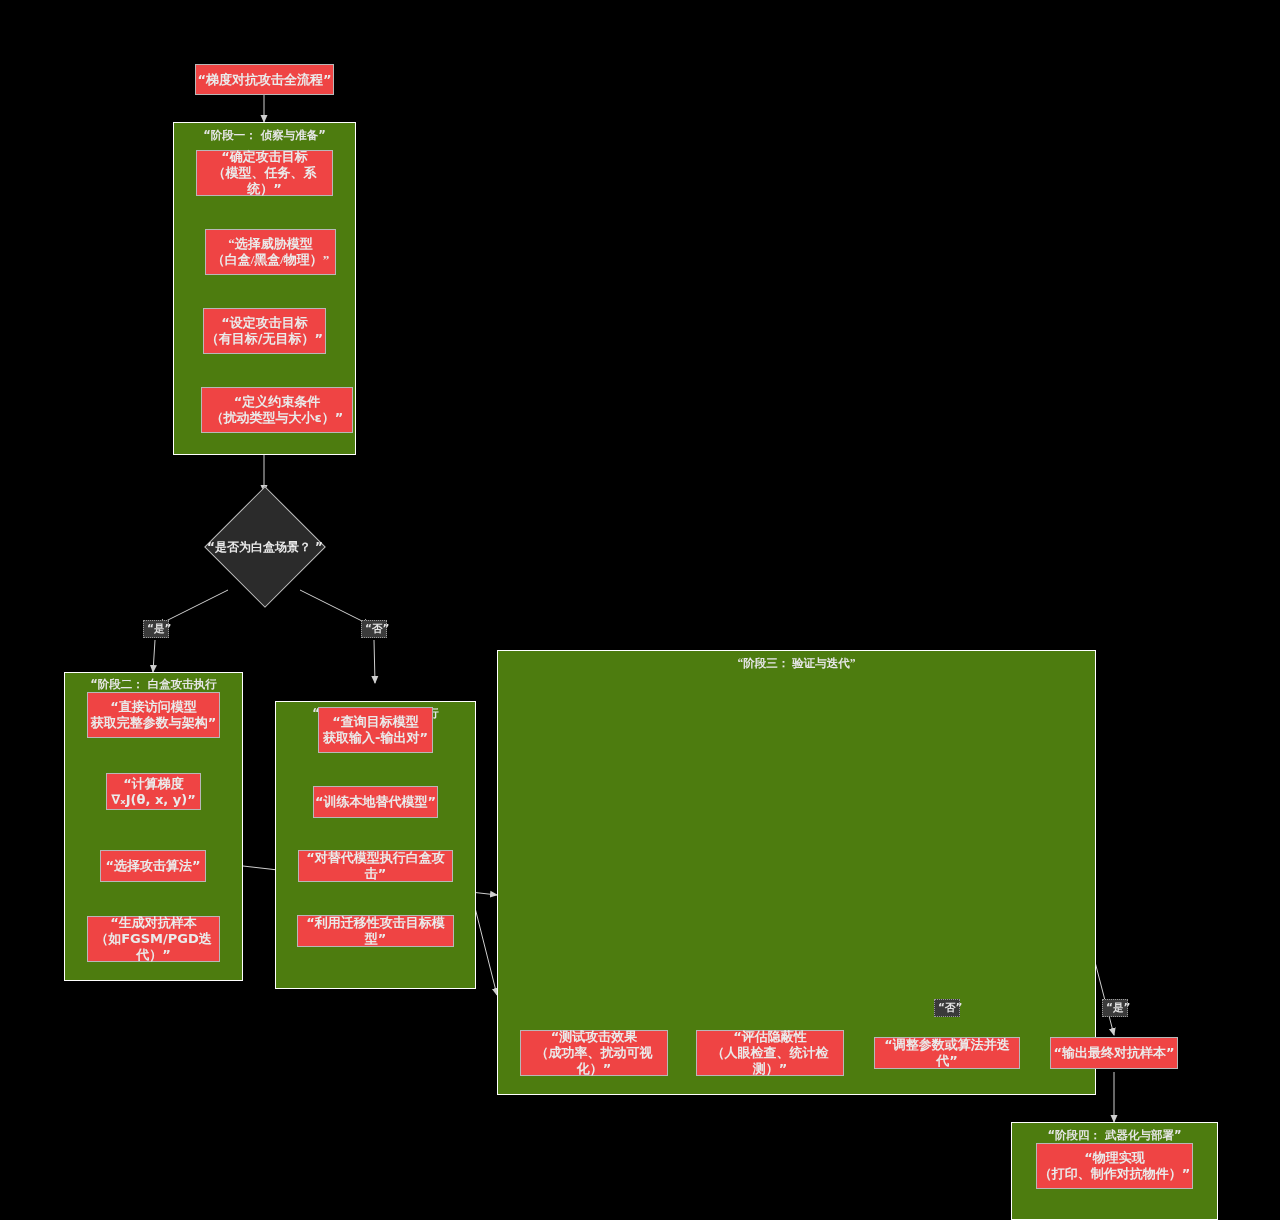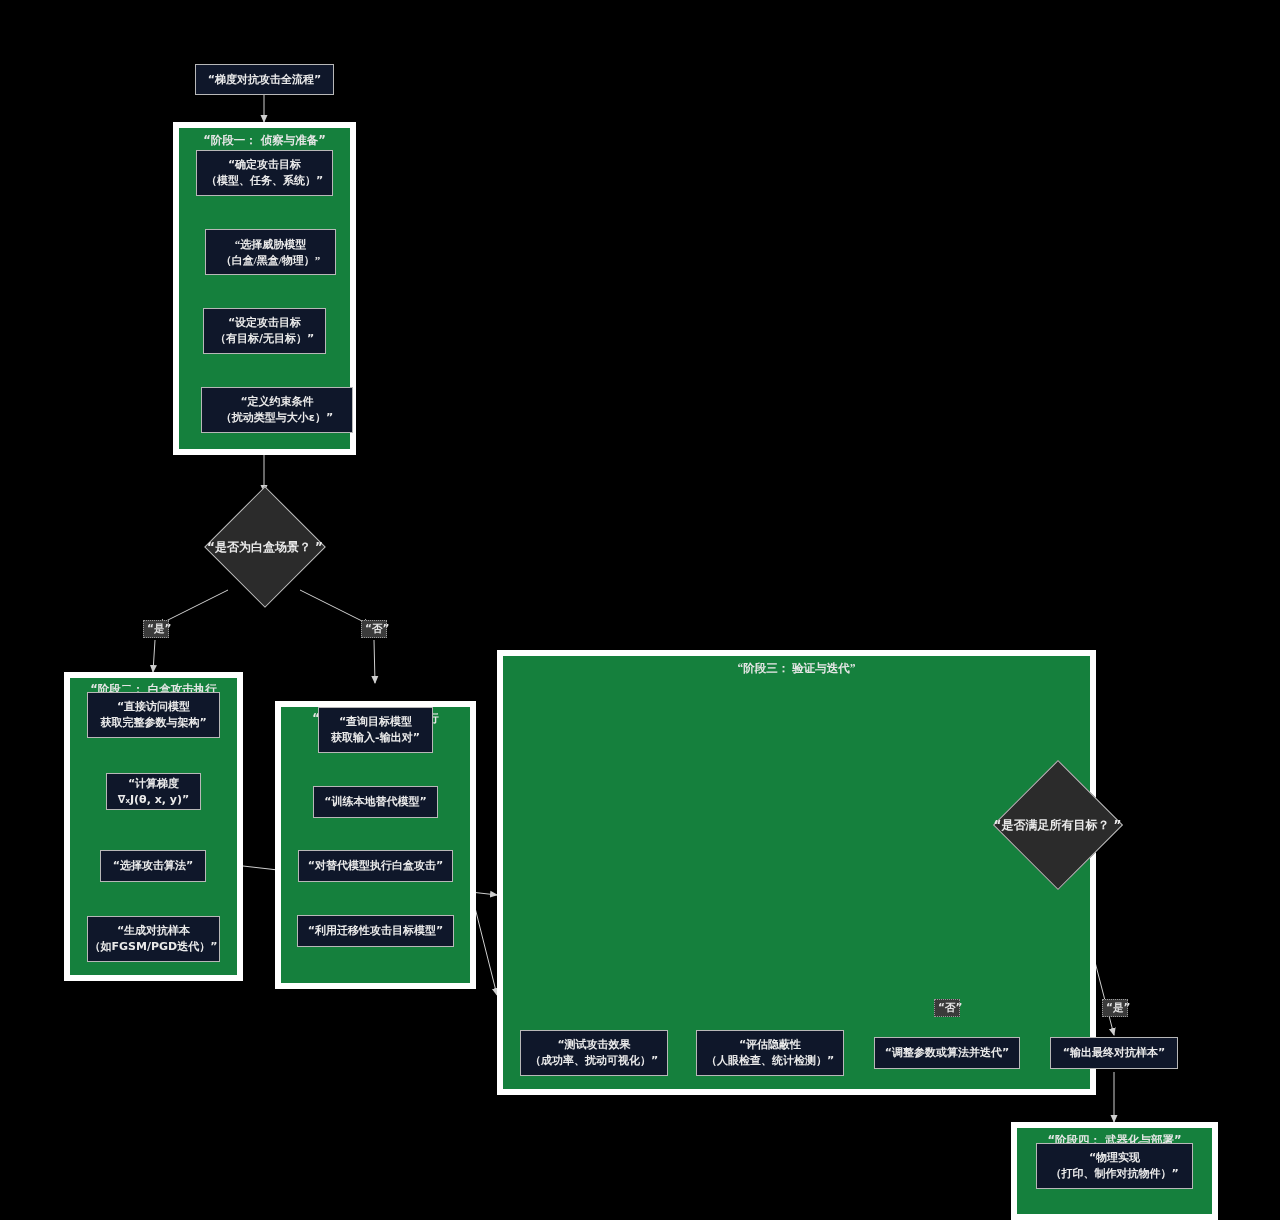--- a/index.html
+++ b/index.html
@@ -1,27 +1,27 @@
 <!DOCTYPE html>
 <html><head>
 <meta charset="utf-8">
 <style>
   html,body{margin:0;padding:0;background:#000;}
   body{width:1280px;height:1220px;position:relative;overflow:hidden;
        font-family:"DejaVu Sans","Liberation Sans",sans-serif;}
   #canvas{position:absolute;inset:0;width:1280px;height:1220px;}
   svg.edges{position:absolute;left:0;top:0;width:1280px;height:1220px;pointer-events:none;}
 
-  .cluster{position:absolute;background:#15803d;border:6px solid #ffffff;box-sizing:border-box;}
+  .cluster{position:absolute;background:#4d7c0f;border:1px solid #ffffff;box-sizing:border-box;}
   .cluster-title{position:absolute;left:0;right:0;text-align:center;color:#e6e6e6;
                  font-size:11.5px;font-weight:bold;line-height:14px;white-space:pre-line;}
 
-  .node{position:absolute;background:#0f172a;border:1px solid #b8b8b8;box-sizing:border-box;
+  .node{position:absolute;background:#ef4444;border:1px solid #b8b8b8;box-sizing:border-box;
         display:flex;align-items:center;justify-content:center;text-align:center;
-        color:#eaeaea;font-size:11px;font-weight:bold;line-height:16px;white-space:pre-line;}
+        color:#eaeaea;font-size:13px;font-weight:bold;line-height:16px;white-space:pre-line;}
 
   .diamond{position:absolute;display:flex;align-items:center;justify-content:center;}
   .diamond .dshape{position:absolute;inset:0;background:#2b2b2b;border:1px solid #c0c0c0;
                    transform:rotate(45deg);box-sizing:border-box;}
   .diamond .dlabel{position:relative;color:#eaeaea;font-size:12px;font-weight:bold;
                    white-space:nowrap;z-index:2;}
 
   .elabel{position:absolute;background:#3a3a3a;border:1px dotted #9a9a9a;color:#e3e3e3;
           font-size:10.5px;font-weight:bold;line-height:12px;padding:1px 3px;box-sizing:border-box;
           text-align:center;}
@@ -100,24 +100,20 @@
   </div>
   <div class="node" style="left:318px;top:707px;width:115px;height:46px;">“查询目标模型
 获取输入-输出对”</div>
   <div class="node" style="left:313px;top:786px;width:125px;height:32px;">“训练本地替代模型”</div>
   <div class="node" style="left:298px;top:850px;width:155px;height:32px;">“对替代模型执行白盒攻击”</div>
   <div class="node" style="left:297px;top:915px;width:157px;height:32px;">“利用迁移性攻击目标模型”</div>
 
   <div class="cluster" style="left:497px;top:650px;width:599px;height:445px;font-family:Liberation Serif, serif;">
     <div class="cluster-title" style="top:5px;">“阶段三： 验证与迭代”</div>
   </div>
-  <div class="diamond" style="left:965px;top:760px;width:185px;height:130px;">
-    <span class="dshape" style="left:47px;top:19px;width:92px;height:92px;"></span>
-    <span class="dlabel">“是否满足所有目标？ ”</span>
-  </div>
   <div class="elabel" style="left:934px;top:999px;width:26px;height:18px;">“否”</div>
   <div class="elabel" style="left:1102px;top:999px;width:26px;height:18px;">“是”</div>
 
   <div class="node" style="left:520px;top:1030px;width:148px;height:46px;">“测试攻击效果
 （成功率、扰动可视化）”</div>
   <div class="node" style="left:696px;top:1030px;width:148px;height:46px;">“评估隐蔽性
 （人眼检查、统计检测）”</div>
   <div class="node" style="left:874px;top:1037px;width:146px;height:32px;">“调整参数或算法并迭代”</div>
   <div class="node" style="left:1050px;top:1037px;width:128px;height:32px;">“输出最终对抗样本”</div>
 

